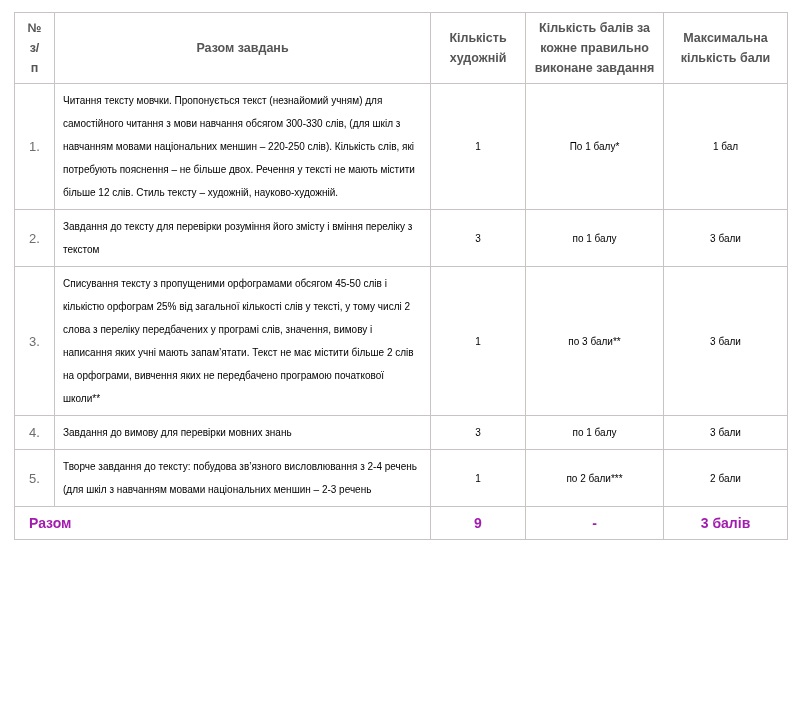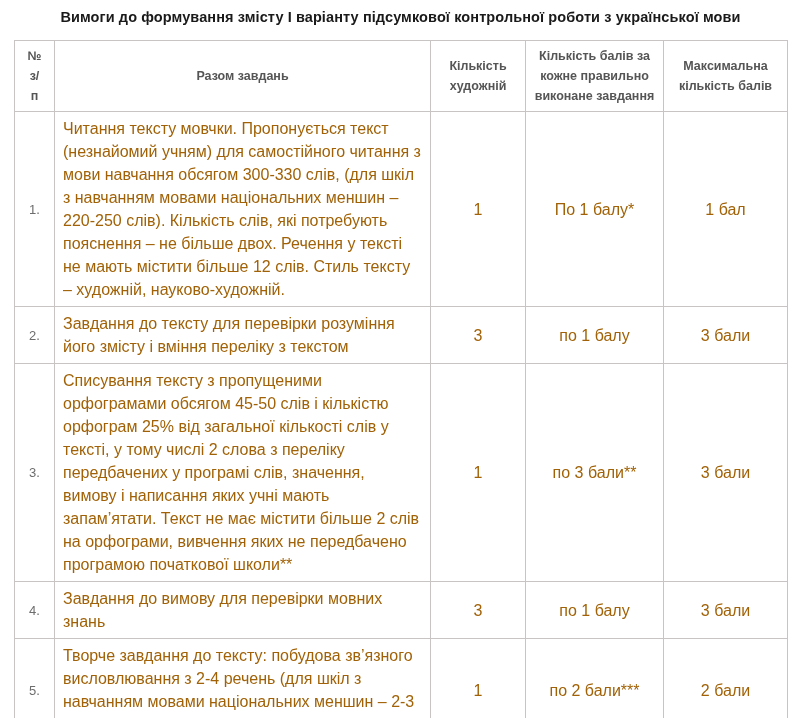--- a/index.html
+++ b/index.html
@@ -67,66 +67,64 @@
     line-height: 20px;
     padding: 10px 6px;
   }
 
   th.h-num {
     padding-left: 2px;
     padding-right: 2px;
   }
 
   tbody td {
-    font-size: 16px;
-    color: #a16207;
+    font-size: 10px;
+    color: #000000;
     line-height: 23px;
   }
 
   td.num {
     text-align: center;
     font-size: 13px;
     color: #6d6d6d;
   }
 
   td.desc {
     text-align: left;
     padding-left: 14px;
     padding-right: 10px;
   }
 
   td.ctr {
     text-align: center;
   }
 
   tfoot td {
-    font-size: 16px;
-    color: #7f1d1d;
+    font-size: 14px;
+    color: #a21caf;
     font-weight: bold;
     line-height: 22px;
     padding-top: 7px;
     padding-bottom: 7px;
-    font-family: Liberation Mono, monospace;
   }
 
   tfoot td.total-label {
     text-align: left;
     padding-left: 14px;
   }
 
   tfoot td.ctr {
     text-align: center;
   }
 </style>
 </head>
 <body>
 
 <div class="page">
 
-  <div class="doc-title">Вимоги до формування змісту І варіанту  підсумкової контрольної роботи з української мови</div>
 
   <div class="table-wrap">
     <table class="req">
       <colgroup>
         <col class="c-num">
         <col class="c-desc">
         <col class="c-cnt">
         <col class="c-pts">
         <col class="c-max">
       </colgroup>
@@ -134,21 +132,21 @@
       <thead>
         <tr>
           <th class="h-num">
             <div>№</div>
             <div>з/</div>
             <div>п</div>
           </th>
           <th>Разом завдань</th>
           <th>Кількість художній</th>
           <th>Кількість балів за кожне правильно виконане завдання</th>
-          <th>Максимальна кількість балів</th>
+          <th>Максимальна кількість бали</th>
         </tr>
       </thead>
 
       <tbody>
         <tr>
           <td class="num">1.</td>
           <td class="desc">Читання тексту мовчки. Пропонується текст (незнайомий учням) для самостійного читання з мови навчання обсягом 300-330 слів, (для шкіл з навчанням мовами національних меншин –  220-250 слів). Кількість слів, які потребують пояснення – не більше двох. Речення у тексті не мають містити більше 12 слів. Стиль тексту – художній, науково-художній.</td>
           <td class="ctr">1</td>
           <td class="ctr">По 1 балу*</td>
           <td class="ctr">1 бал</td>

